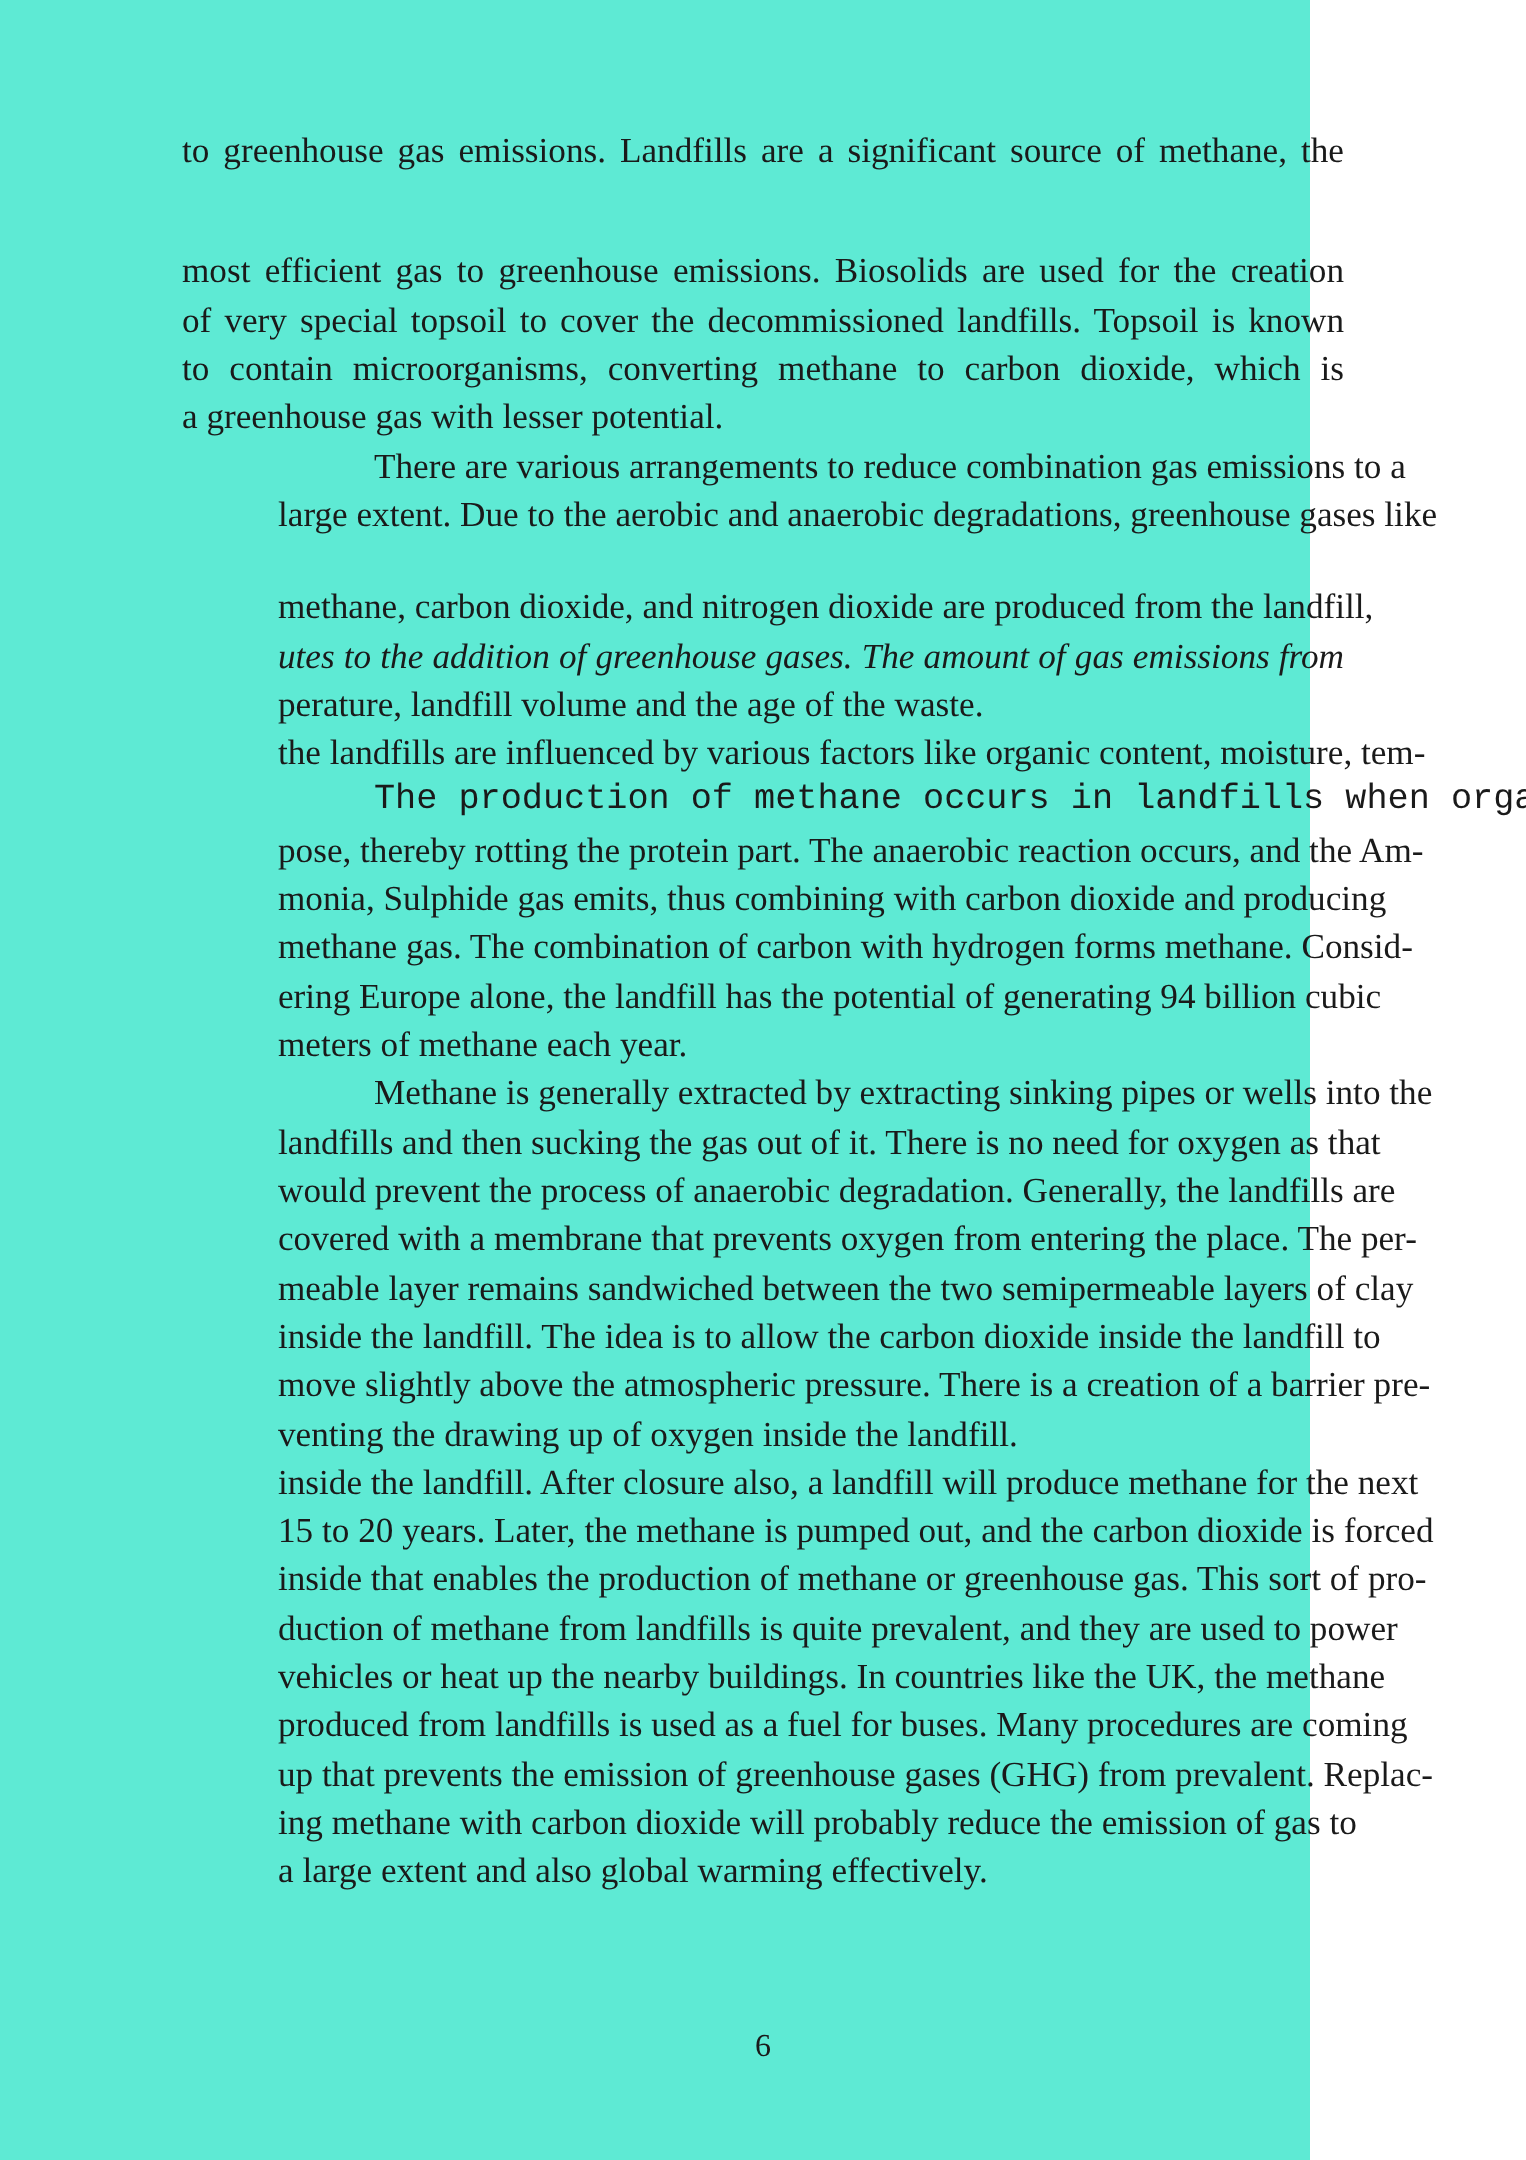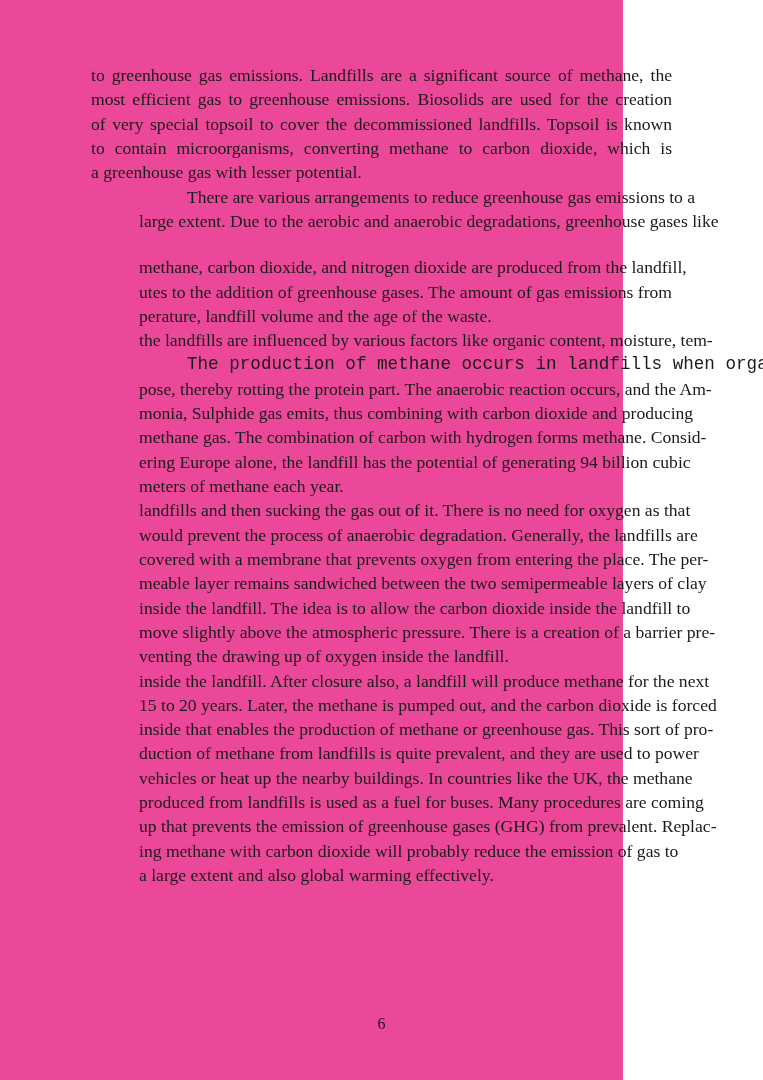--- a/index.html
+++ b/index.html
@@ -1,19 +1,20 @@
 <!DOCTYPE html>
 <html><head>
 <meta charset="utf-8">
 <style>
   html, body { margin: 0; padding: 0; background: #ffffff; }
   body { width: 763px; height: 1080px; position: relative; overflow: hidden; }
   .page {
     position: absolute; left: 0; top: 0; width: 623px; height: 1080px;
-    background: #ec4899;
+    background: #5eead4;
+    padding-left: 32px;
   }
   .text-block {
     position: absolute; left: 91px; top: 63px; width: 581px;
     font-family: "Liberation Serif", "DejaVu Serif", serif;
     font-size: 17.6px; line-height: 24.32px; color: #1a1a1a;
     text-align: justify; text-align-last: left;
   }
   .para { margin: 0; padding: 0; text-indent: 0; }
   .para.indent { text-indent: 48px; }
   .line { display: block; text-align: justify; text-align-last: justify; white-space: nowrap; }
@@ -23,42 +24,43 @@
     font-family: "Liberation Serif", "DejaVu Serif", serif; font-size: 16px; color: #1a1a1a;
   }
 </style>
 </head>
 <body>
 
 <div class="page">
   <div class="text-block" id="text-block">
       <div class="para">
         <span class="line" style="display: block; word-spacing: 2.58381px;">to greenhouse gas emissions. Landfills are a significant source of methane, the</span>
-        <span class="line" style="display: block; word-spacing: 2.7429px;">most efficient gas to greenhouse emissions. Biosolids are used for the creation</span>
+        <span class="line" style="display: block; word-spacing: 2.7429px; margin-top: 36px;">most efficient gas to greenhouse emissions. Biosolids are used for the creation</span>
         <span class="line" style="display: block; word-spacing: 2.14062px;">of very special topsoil to cover the decommissioned landfills. Topsoil is known</span>
         <span class="line" style="display: block; word-spacing: 5.57812px;">to contain microorganisms, converting methane to carbon dioxide, which is</span>
         <span class="line last">a greenhouse gas with lesser potential.</span>
       </div>
       <div class="para indent">
-        <span class="line" style="padding-left: 48px; display: block;">There are various arrangements to reduce greenhouse gas emissions to a</span>
+        <span class="line" style="padding-left: 48px; display: block;">There are various arrangements to reduce combination gas emissions to a</span>
         <span class="line" style="display: block;">large extent. Due to the aerobic and anaerobic degradations, greenhouse gases like</span>
         <span class="line" style="display: block; margin-top: 22px;">methane, carbon dioxide, and nitrogen dioxide are produced from the landfill,</span>
-        <span class="line" style="display: block; word-spacing: 0.0195312px;">utes to the addition of greenhouse gases. The amount of gas emissions from</span>
+        <span class="line" style="display: block; word-spacing: 0.0195312px; font-style: italic;">utes to the addition of greenhouse gases. The amount of gas emissions from</span>
         <span class="line last">perature, landfill volume and the age of the waste.</span>
         <span class="line" style="display: block;">the landfills are influenced by various factors like organic content, moisture, tem-</span>
       </div>
       <div class="para indent">
         <span class="line" style="padding-left: 48px; display: block; font-family: Liberation Mono, monospace;">The production of methane occurs in landfills when organic matters decom-</span>
         <span class="line" style="display: block;">pose, thereby rotting the protein part. The anaerobic reaction occurs, and the Am-</span>
         <span class="line" style="display: block;">monia, Sulphide gas emits, thus combining with carbon dioxide and producing</span>
         <span class="line" style="display: block;">methane gas. The combination of carbon with hydrogen forms methane. Consid-</span>
         <span class="line" style="display: block;">ering Europe alone, the landfill has the potential of generating 94 billion cubic</span>
         <span class="line last">meters of methane each year.</span>
       </div>
       <div class="para indent">
+        <span class="line" style="padding-left: 48px; display: block;">Methane is generally extracted by extracting sinking pipes or wells into the</span>
         <span class="line" style="display: block;">landfills and then sucking the gas out of it. There is no need for oxygen as that</span>
         <span class="line" style="display: block;">would prevent the process of anaerobic degradation. Generally, the landfills are</span>
         <span class="line" style="display: block;">covered with a membrane that prevents oxygen from entering the place. The per-</span>
         <span class="line" style="display: block;">meable layer remains sandwiched between the two semipermeable layers of clay</span>
         <span class="line" style="display: block;">inside the landfill. The idea is to allow the carbon dioxide inside the landfill to</span>
         <span class="line" style="display: block;">move slightly above the atmospheric pressure. There is a creation of a barrier pre-</span>
         <span class="line last">venting the drawing up of oxygen inside the landfill.</span>
       </div>
       <div class="para indent">
         <span class="line" style="display: block;">inside the landfill. After closure also, a landfill will produce methane for the next</span>

